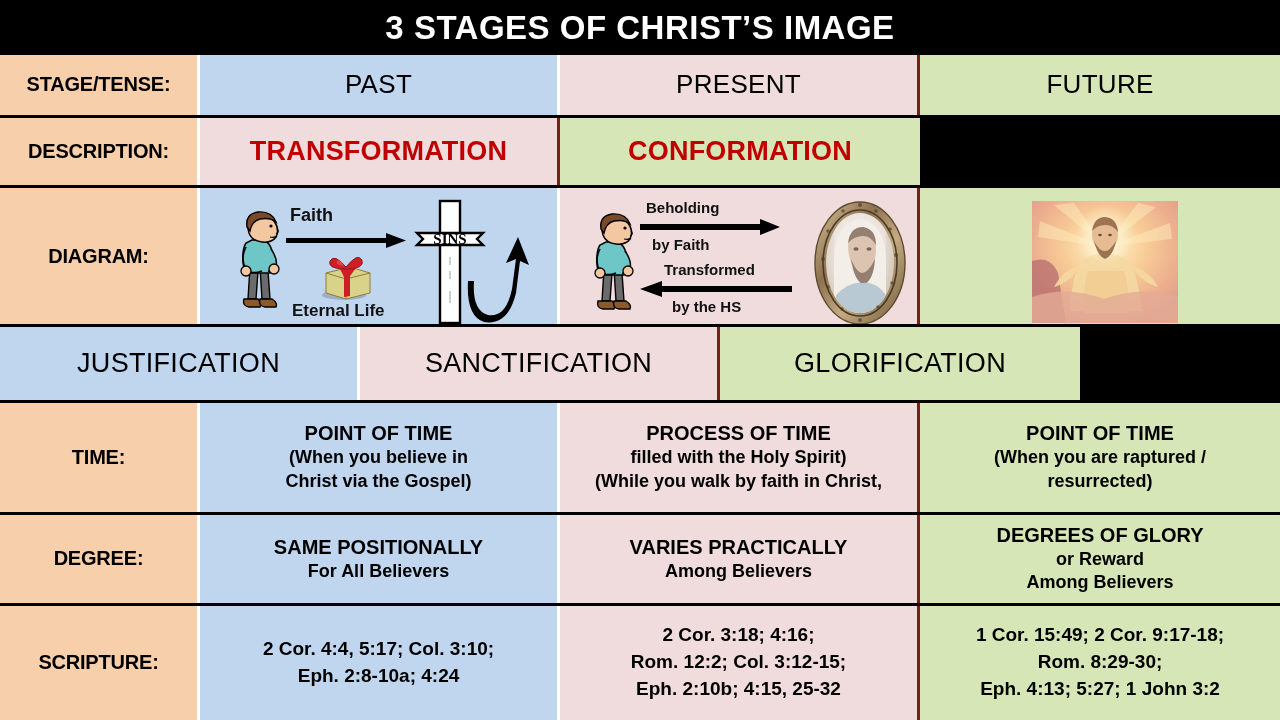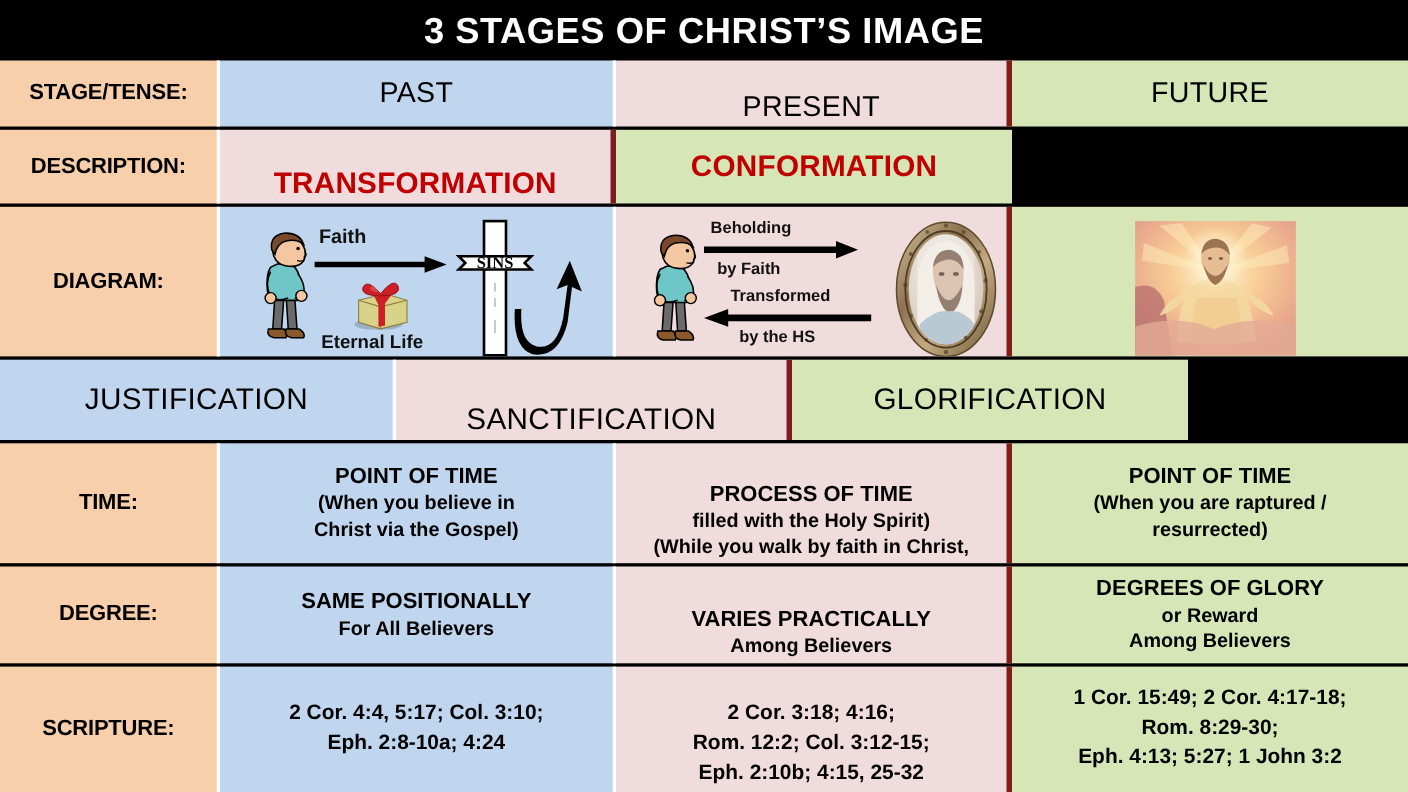--- a/index.html
+++ b/index.html
@@ -51,21 +51,21 @@
     display: flex;
     flex-direction: column;
     align-items: center;
     justify-content: center;
     text-align: center;
     padding: 3px 8px;
     overflow: hidden;
   }
   .c-label { width: 200px; background: #f7cfab; border-right: 3px solid #ffffff; }
   .c-past  { width: 360px; background: #c0d6ef; border-right: 3px solid #ffffff; }
-  .c-pres  { width: 360px; background: #f0dcdc; border-right: 5px solid #7f1d1d; justify-content: flex-end; }
+  .c-pres  { width: 360px; background: #f0dcdc; border-right: 3px solid #7f1d1d; }
   .c-fut   { width: 360px; background: #d7e6b6; }
 
   .label-text {
     font-size: 20px; font-weight: bold; color: #000;
     line-height: 1.15; letter-spacing: -0.2px;
   }
   .head-text {
     font-size: 26px; font-weight: normal; color: #000;
     letter-spacing: 0.3px;
   }
@@ -409,20 +409,20 @@
       <div class="cell c-past">
         <div class="scripture-line">2 Cor. 4:4, 5:17; Col. 3:10;</div>
         <div class="scripture-line">Eph. 2:8-10a; 4:24</div>
       </div>
       <div class="cell c-pres">
         <div class="scripture-line">2 Cor. 3:18; 4:16;</div>
         <div class="scripture-line">Rom. 12:2; Col. 3:12-15;</div>
         <div class="scripture-line">Eph. 2:10b; 4:15, 25-32</div>
       </div>
       <div class="cell c-fut">
-        <div class="scripture-line">1 Cor. 15:49; 2 Cor. 4:17-18;</div>
+        <div class="scripture-line">1 Cor. 15:49; 2 Cor. 9:17-18;</div>
         <div class="scripture-line">Rom. 8:29-30;</div>
         <div class="scripture-line">Eph. 4:13; 5:27; 1 John 3:2</div>
       </div>
     </div>
 
   </div>
 </div>
 
 </body></html>

